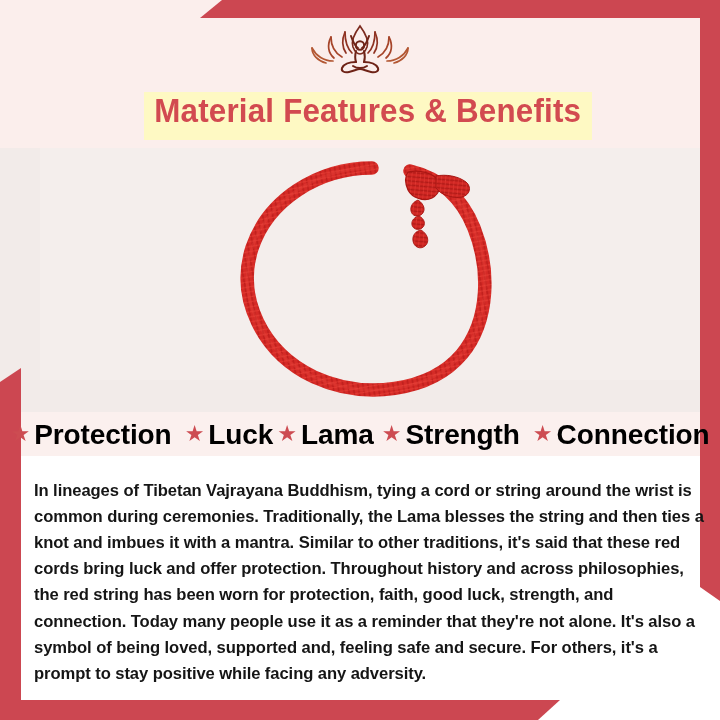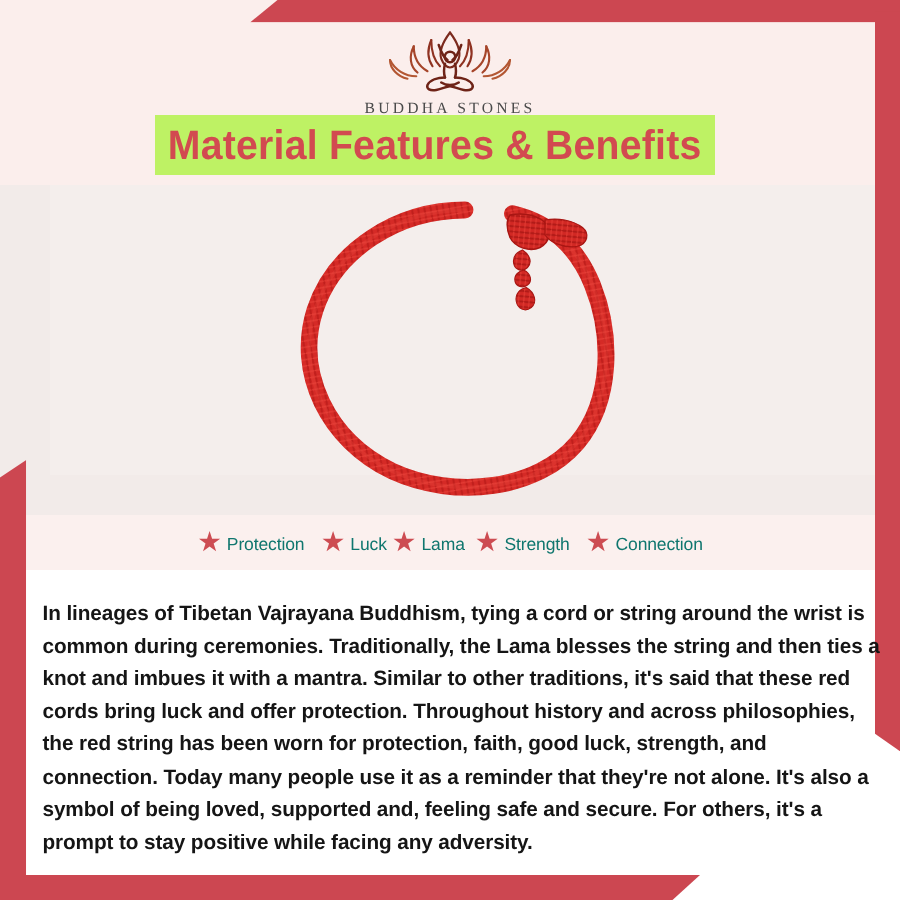--- a/index.html
+++ b/index.html
@@ -94,25 +94,25 @@
     font-family: "Liberation Serif", serif;
     font-size: 12.5px;
     letter-spacing: 2.6px;
     color: #4a4a4a;
     text-align: center;
   }
 
   
   .title-band {
     position: absolute;
-    left: 124px; top: 92px;
+    left: 144px; top: 92px;
     width: 448px; height: 48px;
-    background: #bef264;
+    background: #fef9c3;
     display: flex;
-    align-items: center;
+    align-items: flex-start;
     justify-content: center;
   }
   .title-text {
     font-size: 33px;
     font-weight: bold;
     color: #d24a50;
     letter-spacing: 0.2px;
     white-space: nowrap;
     transform: scaleX(0.95);
   }
@@ -160,23 +160,23 @@
   }
   .star-glyph {
     color: #cd4c52;
     font-size: 22px;
     line-height: 1;
     margin-right: 4px;
     position: relative;
     top: -1px;
   }
   .feature-label {
-    font-size: 14px;
-    font-weight: normal;
-    color: #0f766e;
+    font-size: 28px;
+    font-weight: bold;
+    color: #000000;
     letter-spacing: -0.1px;
   }
   .feature.tight { margin: 0 6px 0 2px; }
   .feature.gap-l { margin-left: 11px; }
 
   
   .body-copy {
     position: absolute;
     left: 34px; top: 461px;
     width: 672px;
@@ -236,21 +236,20 @@
         <circle cx="62" cy="23.5" r="4.2" fill="none"></circle>
 
         <path d="M58 29 C57 33 57 37 58 40"></path>
         <path d="M66 29 C67 33 67 37 66 40"></path>
 
         <path d="M58 40 C52 40 46 42 44 46 C43 49 46 51 51 50 C56 49 59 47 62 47 C65 47 68 49 73 50 C78 51 81 49 80 46 C78 42 72 40 66 40"></path>
 
         <path d="M55 44 C58 46 60 46 62 46 C64 46 66 46 69 44"></path>
       </g>
     </svg>
-    <div class="logo-word">BUDDHA STONES</div>
   </div>
 
   <div class="title-band">
     <div class="title-text">Material Features &amp; Benefits</div>
   </div>
 
   <svg class="product-img" viewBox="0 0 290 245">
     <defs>
       <pattern id="braid" width="7" height="7" patternUnits="userSpaceOnUse" patternTransform="rotate(35)">
         <rect width="7" height="7" fill="#d52a26"></rect>

